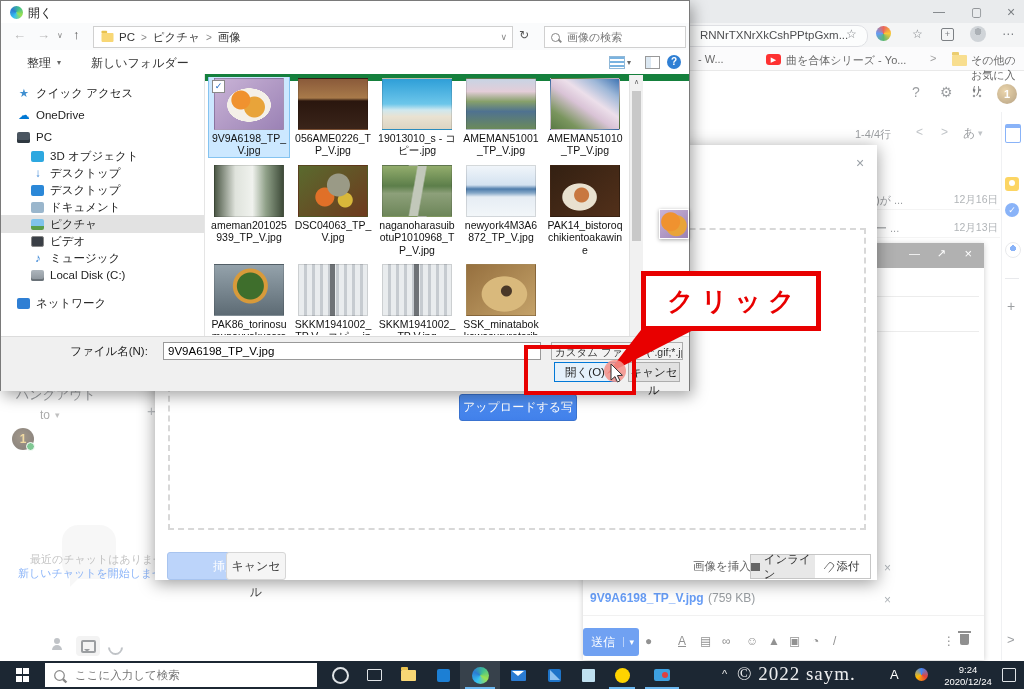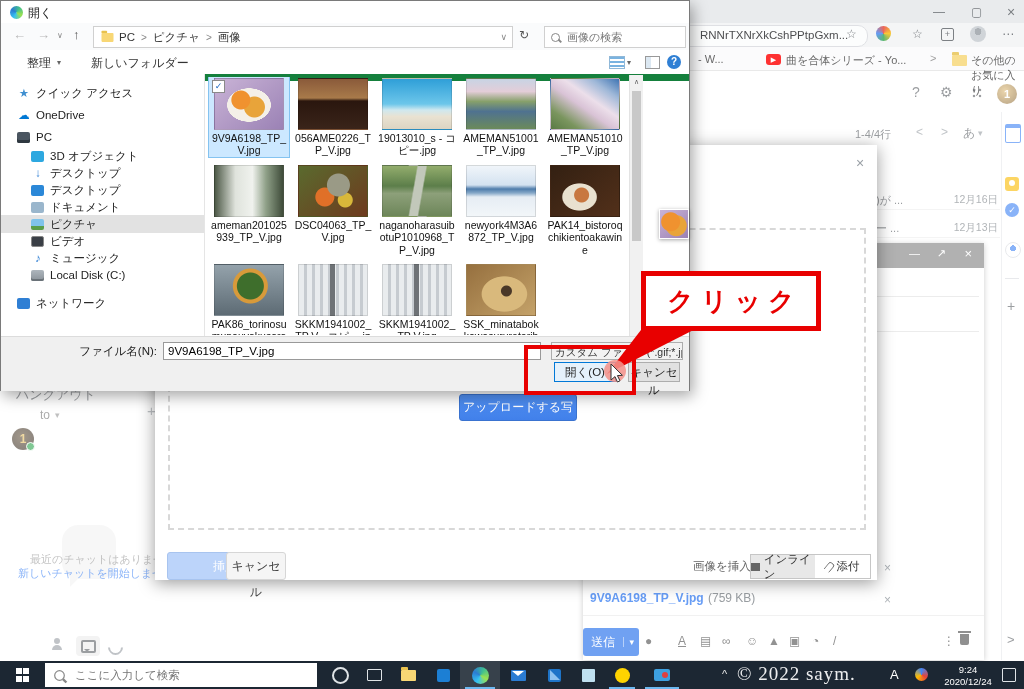--- a/index.html
+++ b/index.html
@@ -401,21 +401,21 @@
           <div class="fn">SSK_minatabokkowosururetoribar</div>
         </div>
     </div>
 
     <div class="vscroll">
       <span style="display:block;text-align:center;font-size:7px;color:#606060;margin-top:3px;">∧</span>
       <div class="vthumb"></div>
     </div>
 
     <div class="fdfoot">
-      <span style="position:absolute;left:60px;top:7px;width:96px;text-align:right;font-size:11.5px;">ファイル名(N):</span>
+      <span style="position:absolute;left:60px;top:7px;width:96px;text-align:center;font-size:11.5px;">ファイル名(N):</span>
       <input class="fninput" value="9V9A6198_TP_V.jpg" style="">
       <div class="ftype">
         <span>カスタム ファイル (*.gif;*.jpg...</span>
       </div>
       <div class="btnw" style="left:553px;width:62px;background:#e5f1fb;border:1px solid #0078d7;line-height:18px;">開く(O)</div>
       <div class="btnw" style="left:627px;width:52px;background:#e1e1e1;border:1px solid #adadad;line-height:18px;">キャンセル</div>
     </div>
   </div>
 
   <div class="abs floatth t0"></div>

